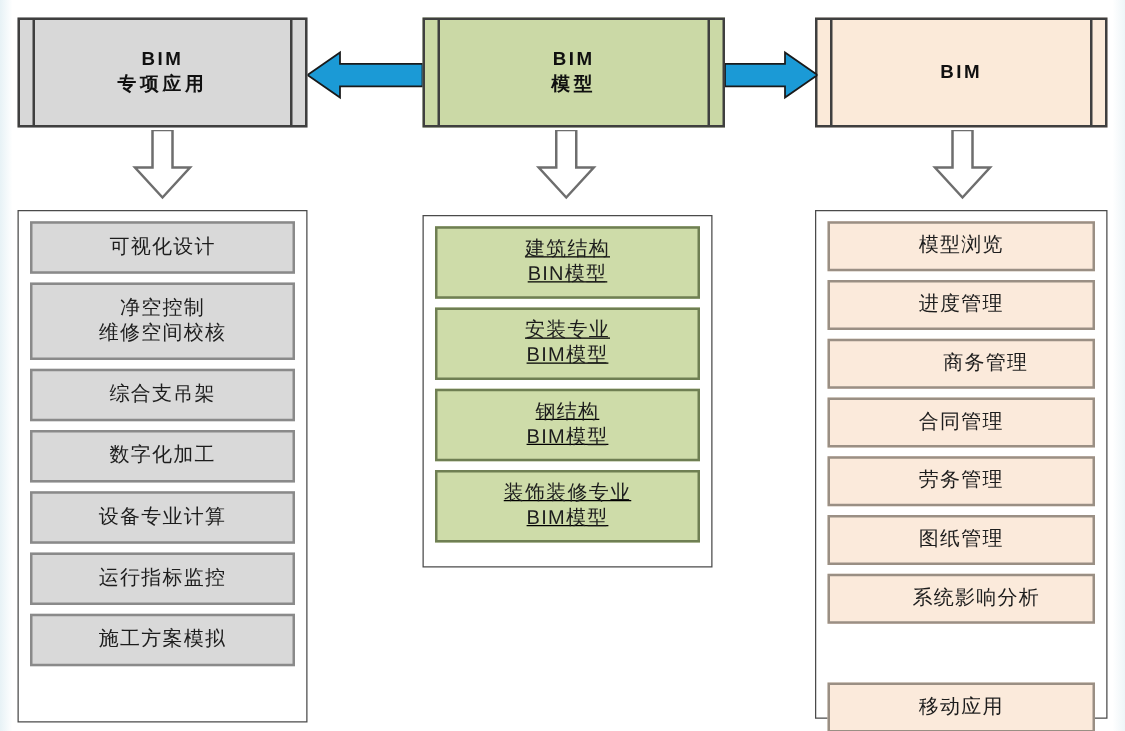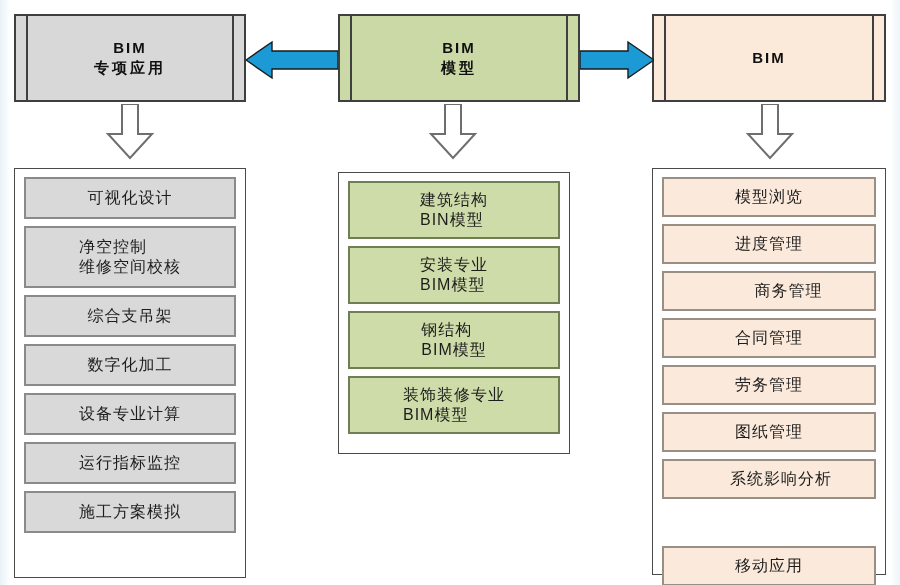--- a/index.html
+++ b/index.html
@@ -84,21 +84,21 @@
     border: 1.5px solid #4a4a4a;
     background: #ffffff;
     padding: 8px 9px;
   }
 
   .item {
     border: 2px solid #8a8a8a;
     display: flex;
     align-items: center;
     justify-content: center;
-    text-align: left;
+    text-align: center;
     font-size: 16px;
     line-height: 1.28;
     color: #1d1d1d;
     letter-spacing: 1px;
   }
   .item + .item { margin-top: 7px; }
   .item .l2 { display: block; }
 
   
   .theme-grey .header-box { background: #d8d8d8; }
@@ -175,21 +175,21 @@
         <div class="ln2">模型</div>
       </div>
     </div>
 
     <div class="down-arrow" style="left:423px; top:104px;">
       <svg width="60" height="56" viewBox="0 0 60 56">
         <polygon points="22,0 38,0 38,30 52,30 30,54 8,30 22,30" fill="#ffffff" stroke="#6e6e6e" stroke-width="2"></polygon>
       </svg>
     </div>
 
-    <div class="list-box" style="left:338px; top:172px; width:232px; height:282px;">
+    <div class="list-box" style="left:338px; top:172px; width:232px; height:282px;text-decoration:underline;">
       <div class="item" style="height:58px;">
         <div>
           <span class="l2">建筑结构</span>
           <span class="l2">BIN模型</span>
         </div>
       </div>
       <div class="item" style="height:58px;">
         <div>
           <span class="l2">安装专业</span>
           <span class="l2">BIM模型</span>

